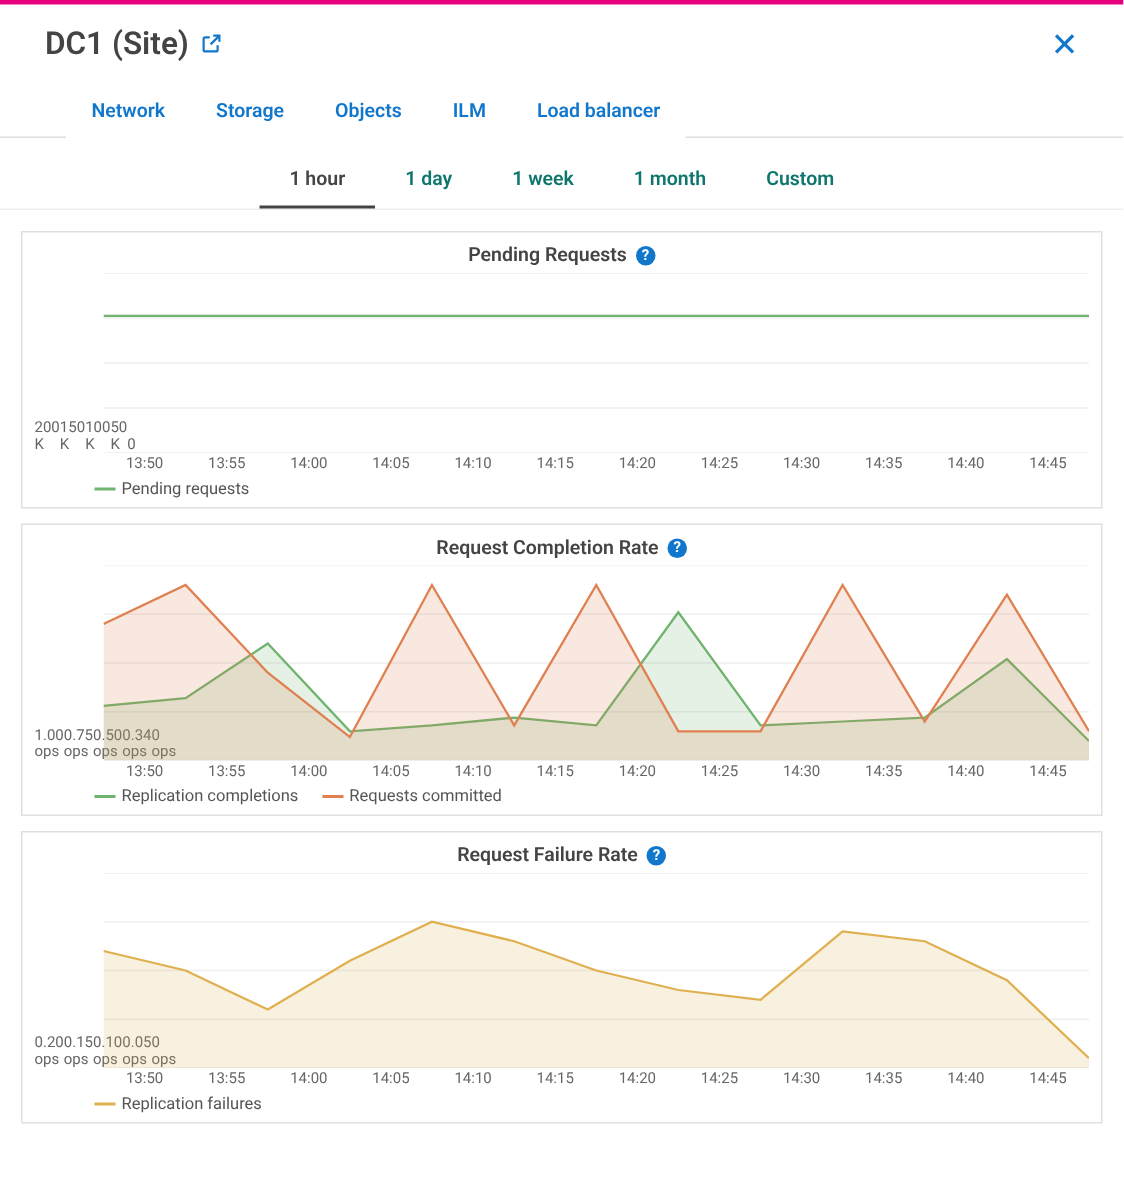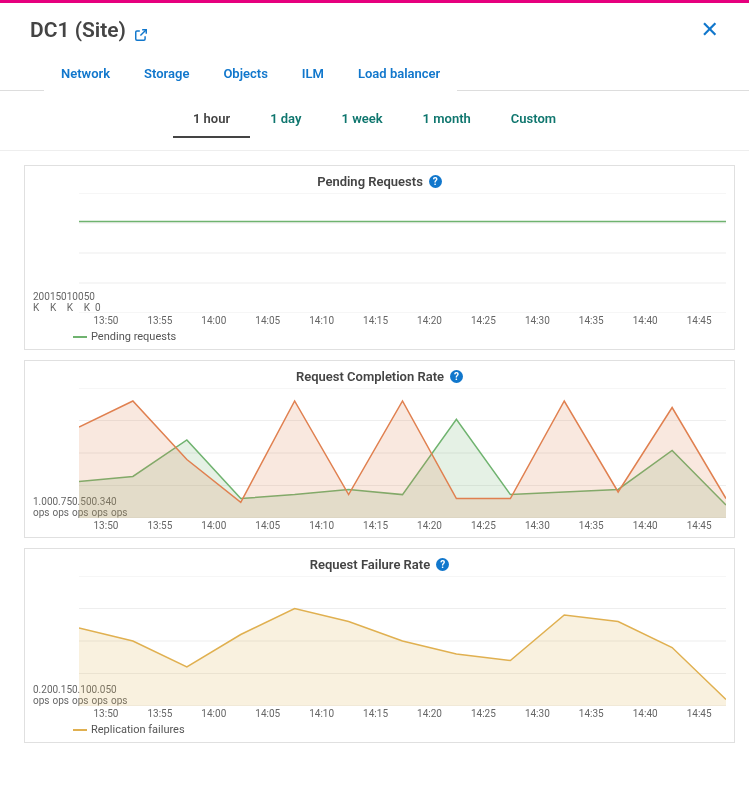--- a/index.html
+++ b/index.html
@@ -18,21 +18,20 @@
     display: flex;
     align-items: center;
     justify-content: space-between;
     padding: 10px 22px 6px 30px;
   }
   .title {
     font-size: 21px;
     font-weight: 600;
     color: #444;
     display: flex;
-    align-items: center;
     gap: 8px;
   }
   .ext-icon {
     width: 14px; height: 14px;
     color: #1177cc;
   }
   .close-x {
     color: #1177cc;
     font-size: 22px;
     font-weight: 400;
@@ -61,36 +60,35 @@
     border: 1px solid #ddd;
     border-bottom: 1px solid #fff;
     border-radius: 4px 4px 0 0;
   }
   .timerange {
     display: flex;
     justify-content: center;
     gap: 0;
     border-bottom: 1px solid #eee;
     margin-top: 12px;
-    padding-bottom: 12px;
+    padding-bottom: 0;
   }
   .tr-item {
     padding: 8px 20px 10px;
     color: #0f766e;
     font-weight: 600;
     cursor: pointer;
     border-bottom: 2px solid transparent;
   }
   .tr-item.active {
     color: #444;
     border-bottom: 2px solid #444;
   }
   .charts {
     padding: 4px 14px 0 14px;
-    margin-left: 10px;
   }
   .chart-card {
     border: 1px solid #e0e0e0;
     margin-top: 10px;
     padding: 8px 8px 6px 8px;
     background: #fff;
   }
   .chart-title {
     text-align: center;
     font-weight: 600;
@@ -262,20 +260,24 @@
         <span class="x-tick">14:05</span>
         <span class="x-tick">14:10</span>
         <span class="x-tick">14:15</span>
         <span class="x-tick">14:20</span>
         <span class="x-tick">14:25</span>
         <span class="x-tick">14:30</span>
         <span class="x-tick">14:35</span>
         <span class="x-tick">14:40</span>
         <span class="x-tick">14:45</span>
       </div>
+      <div class="legend">
+        <span><span class="swatch" style="background: rgb(111, 179, 111);"></span><span>Replication completions</span></span>
+        <span><span class="swatch" style="background: rgb(224, 128, 80);"></span><span>Requests committed</span></span>
+      </div>
     </div>
     <div class="chart-card">
       <div class="chart-title">
         <span>Request Failure Rate</span>
         <span class="help-icon">?</span>
       </div>
       <div class="plot-area">
         <div class="y-axis" style="height: 130px;">
           <span>0.20 ops</span>
           <span>0.15 ops</span>

